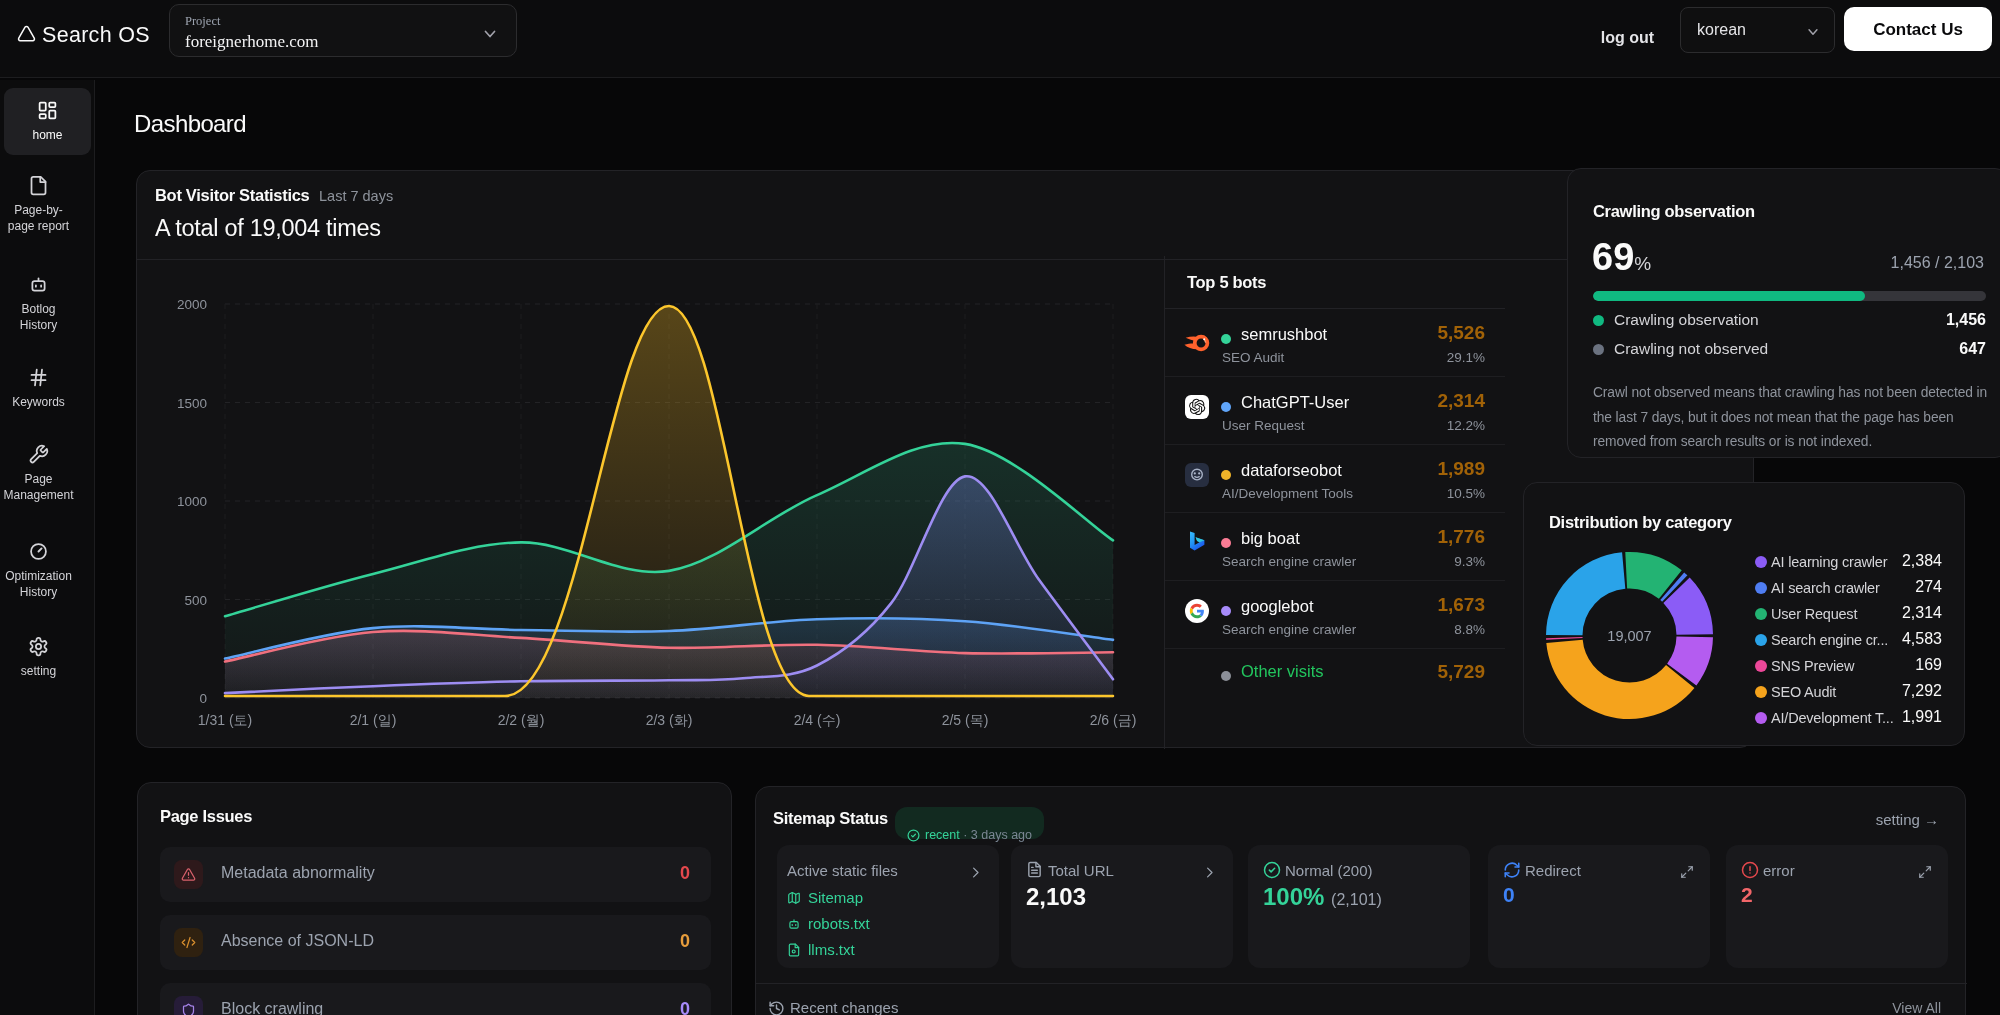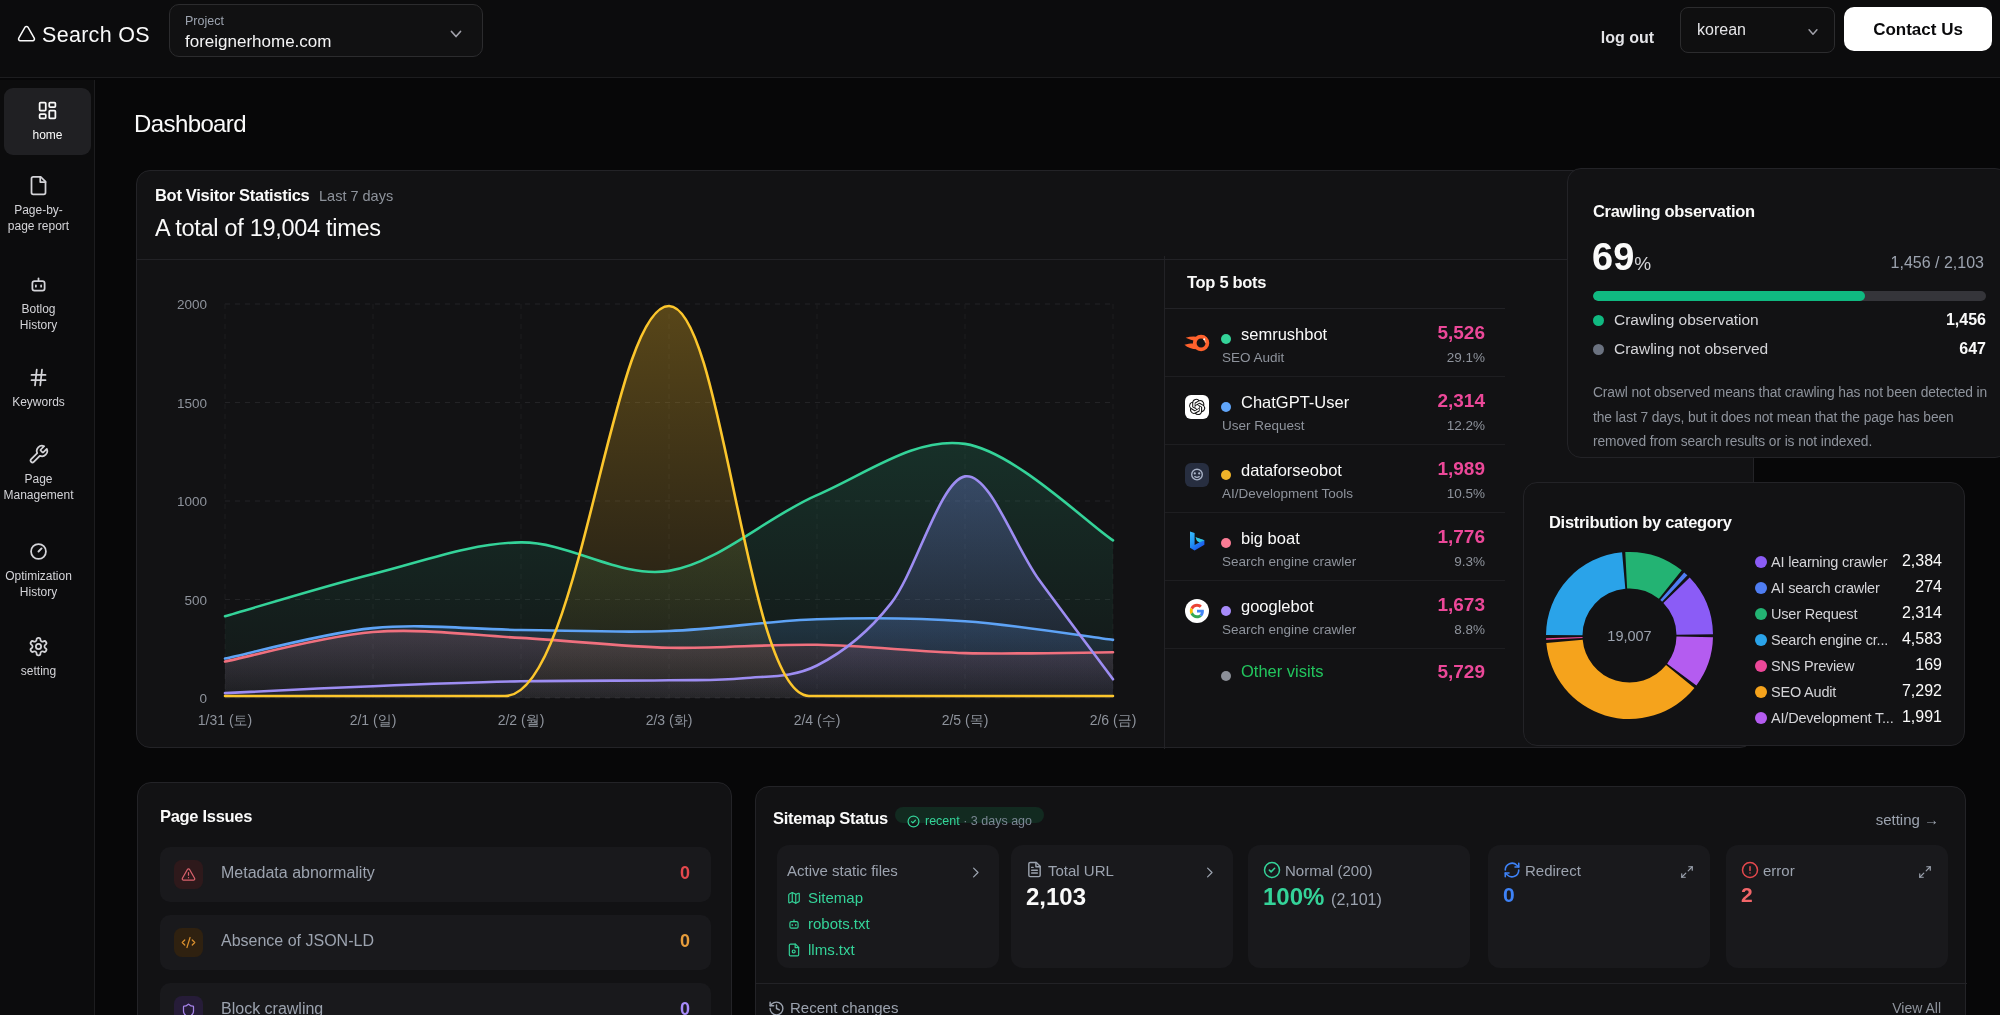--- a/index.html
+++ b/index.html
@@ -2,21 +2,21 @@
 <html><head>
 <meta charset="utf-8">
 <style>
 * { margin:0; padding:0; box-sizing:border-box; }
 html,body { width:2000px; height:1015px; background:#070708; font-family:"Liberation Sans",sans-serif; color:#fff; overflow:hidden; }
 #page { position:relative; width:2000px; height:1015px; }
 
 #header { position:absolute; left:0; top:0; width:2000px; height:78px; background:#0c0c0d; border-bottom:1px solid #1d1d1f; }
 #logo { position:absolute; left:42px; top:23px; font-size:21.5px; font-weight:400; color:#fafafa; letter-spacing:0.3px; }
 #logotri { position:absolute; left:17px; top:25px; }
-#projbox { position:absolute; left:169px; top:4px; width:314px; height:53px; border:1px solid #2c2c2e; border-radius:10px; background:#111112; }
+#projbox { position:absolute; left:169px; top:4px; width:348px; height:53px; border:1px solid #2c2c2e; border-radius:10px; background:#111112;font-family:Liberation Serif, serif; }
 #projbox .lbl { position:absolute; left:15px; top:9px; font-size:12.5px; color:#9ca3af; }
 #projbox .val { position:absolute; left:15px; top:27px; font-size:17px; color:#f4f4f5; }
 #projbox svg { position:absolute; right:18px; top:21px; }
 #logout { position:absolute; right:346px; top:29px; font-size:16px; font-weight:700; color:#e4e4e7; }
 #langbox { position:absolute; right:165px; top:7px; width:155px; height:46px; border:1px solid #2c2c2e; border-radius:8px; background:#0f0f10; }
 #langbox .val { position:absolute; left:16px; top:13px; font-size:16px; color:#e4e4e7; }
 #langbox svg { position:absolute; right:14px; top:17px; }
 #contact { position:absolute; right:8px; top:7px; width:148px; height:44px; background:#fff; border-radius:10px; color:#09090b; font-size:17px; font-weight:700; text-align:center; line-height:46px; }
 
 #sidebar { position:absolute; left:0; top:80px; width:95px; height:937px; background:#0c0c0d; border-right:1px solid #1d1d1f; }
@@ -35,21 +35,21 @@
 #bc-arrow { position:absolute; right:30px; top:33px; }
 
 #top5 { position:absolute; left:1027px; top:85px; width:340px; height:493px; border-left:1px solid #222226; }
 #top5 .t { position:absolute; left:22px; top:17px; letter-spacing:-0.3px; font-size:16.5px; font-weight:700; color:#fafafa; }
 #top5 .hline { position:absolute; left:0; top:52px; width:340px; height:1px; background:#222226; }
 .brow { position:absolute; left:0; width:340px; height:68px; border-bottom:1px solid #1e1e21; }
 .brow .bicon { position:absolute; left:19px; top:17px; width:26px; height:26px; }
 .brow .dot { position:absolute; left:56px; top:25px; width:10px; height:10px; border-radius:50%; }
 .brow .nm { position:absolute; left:76px; top:16px; font-size:16.5px; color:#fafafa; }
 .brow .sub { position:absolute; left:57px; top:41px; font-size:13.5px; color:#8e939c; }
-.brow .val { position:absolute; right:20px; top:13px; font-size:19px; font-weight:700; color:#ec4899; }
+.brow .val { position:absolute; right:20px; top:13px; font-size:19px; font-weight:700; color:#a16207; }
 .brow .pct { position:absolute; right:20px; top:41px; font-size:13.5px; color:#8e939c; }
 
 #crawlcard { left:1523px; top:168px; width:442px; height:290px;margin-left:44px; }
 #crawlcard .t { position:absolute; left:25px; top:33px; letter-spacing:-0.3px; font-size:16.5px; font-weight:700; color:#fafafa; }
 #cc-69 { position:absolute; left:24px; top:66px; line-height:44px; font-size:38px; font-weight:700; color:#fafafa; }
 #cc-69 span { font-size:19px; font-weight:400; color:#d4d4d8; }
 #cc-frac { position:absolute; right:24px; top:85px; font-size:16px; color:#9ca3af; }
 #cc-bar { position:absolute; left:25px; top:122px; width:393px; height:10px; border-radius:5px; background:#35353a; overflow:hidden; }
 #cc-bar .fill { width:69.2%; height:10px; border-radius:5px; background:#10b981; }
 .ccleg { position:absolute; left:25px; width:393px; height:20px; }
@@ -68,21 +68,21 @@
 
 #issuecard { left:137px; top:782px; width:595px; height:300px; }
 #issuecard .t { position:absolute; left:22px; top:24px; letter-spacing:-0.3px; font-size:16.5px; font-weight:700; color:#fafafa; }
 .irow { position:absolute; left:22px; width:551px; height:55px; background:#19191c; border-radius:10px; }
 .irow .ibox { position:absolute; left:14px; top:13px; width:29px; height:29px; border-radius:8px; }
 .irow .ibox svg { position:absolute; left:7px; top:7px; }
 .irow .l { position:absolute; left:61px; top:17px; font-size:16px; color:#9ca3af; }
 .irow .v { position:absolute; right:21px; top:16px; font-size:18px; font-weight:700; }
 #sitecard { left:755px; top:786px; width:1211px; height:300px; }
 #sitecard .t { position:absolute; left:17px; top:22px; letter-spacing:-0.3px; font-size:16.5px; font-weight:700; color:#fafafa; }
-#sbadge { position:absolute; left:139px; top:20px; height:16px; padding:2px 12px; border-radius:12px; background:#122a20; font-size:12.5px; line-height:24px; color:#34d399; }
+#sbadge { position:absolute; left:139px; top:20px; height:24px; padding:16px 12px; border-radius:12px; background:#122a20; font-size:12.5px; line-height:24px; color:#34d399; }
 #sbadge i { font-style:normal; color:#7b8794; }
 #ssetting { position:absolute; right:26px; top:24px; font-size:15px; color:#9ca3af; }
 .scard { position:absolute; top:58px; width:222px; height:123px; background:#19191c; border-radius:12px; }
 .scard .h { position:absolute; left:10px; top:17px; font-size:15px; color:#9ca3af; }
 .scard .hic { position:absolute; left:15px; top:16px; }
 .scard .chev { position:absolute; right:16px; top:20px; }
 .scard .big { position:absolute; left:15px; top:38px; font-size:24px; font-weight:700; color:#fafafa; }
 #srecent { position:absolute; left:0; top:196px; width:1211px; height:1px; background:#222226; }
 #srec-l { position:absolute; left:34px; top:212px; font-size:15px; color:#9ca3af;text-align:right; }
 #srec-ic { position:absolute; left:12px; top:213px; }

